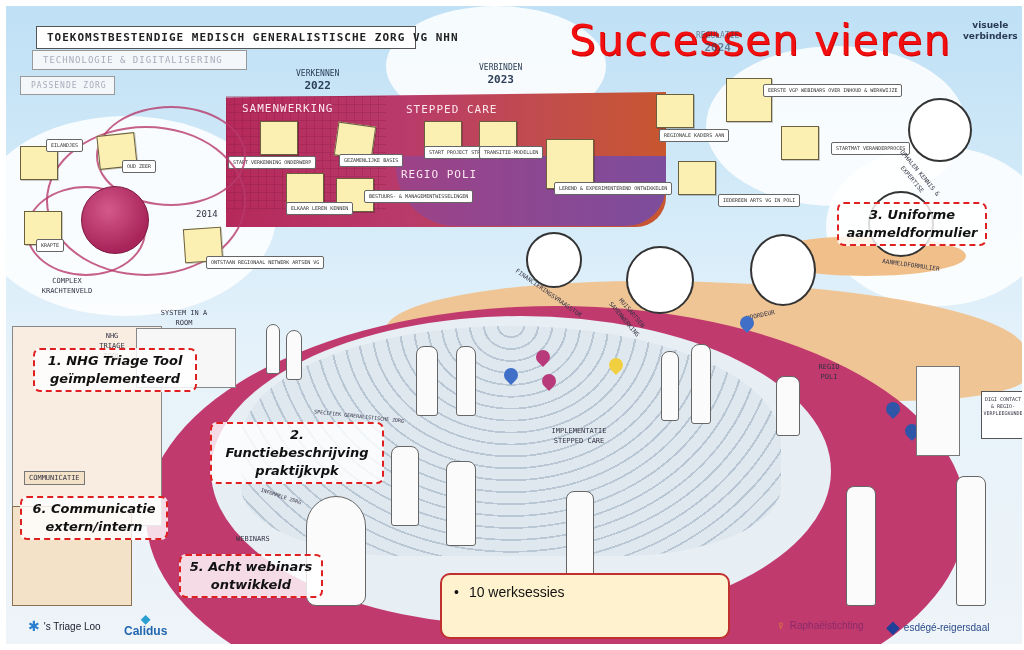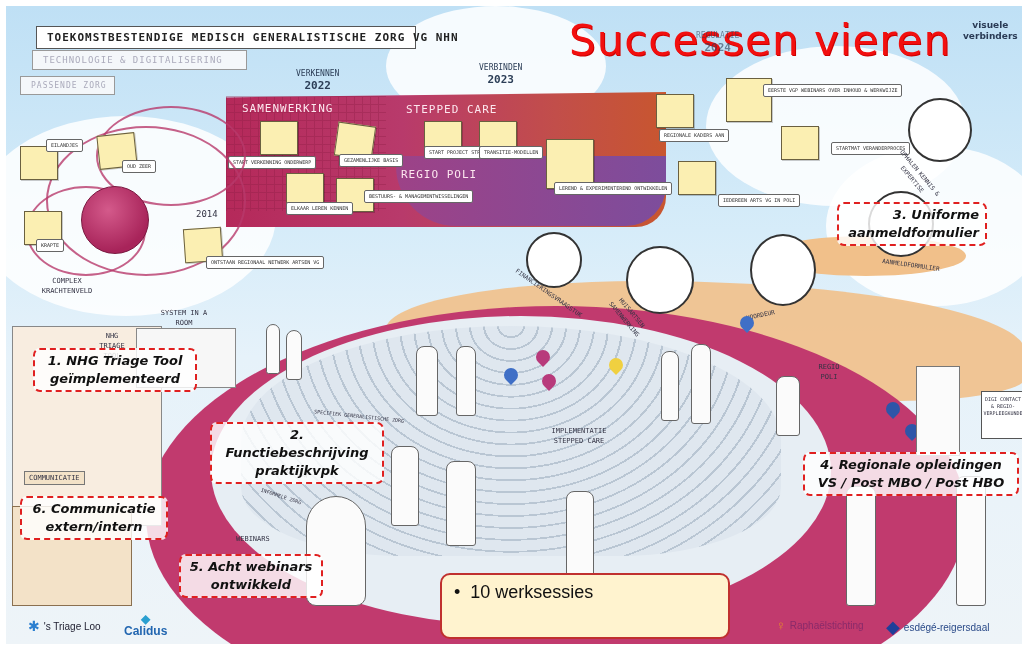--- a/index.html
+++ b/index.html
@@ -80,21 +80,21 @@
   .callout {
     position: absolute; background: rgba(255,255,255,0.82);
     border: 2px dashed #e02020; border-radius: 7px;
     font-family: "DejaVu Sans", sans-serif; font-style: italic; font-weight: bold;
     color: #111; font-size: 13px; line-height: 18px; text-align: center; padding: 2px 6px;
   }
 
   .bullet-box {
     position: absolute; left: 434px; top: 567px; width: 290px; height: 66px;
     background: #fff3cf; border: 2px solid #c0302f; border-radius: 10px;
-    font-family: "Liberation Sans", sans-serif; font-size: 18px; color: #111; padding: 7px 12px;
+    font-family: "Liberation Sans", sans-serif; font-size: 14px; color: #111; padding: 7px 12px;
   }
   .bullet-box ul { list-style: none; }
   .bullet-box li { line-height: 20px; }
   .bullet-box li::before { content: "•"; margin-right: 10px; }
 
   .logo { position: absolute; font-family: "Liberation Sans", sans-serif; font-size: 10px; display: flex; align-items: center; gap: 4px; }
 </style>
 </head>
 <body>
 
@@ -230,27 +230,23 @@
   <div class="person" style="left:950px;top:470px;width:30px;height:130px;"></div>
 
   <div class="callout" style="left:27px;top:342px;width:164px;">
     <div>1. NHG Triage Tool</div>
     <div>geïmplementeerd</div>
   </div>
   <div class="callout" style="left:204px;top:416px;width:174px;">
     <div>2. Functiebeschrijving</div>
     <div>praktijkvpk</div>
   </div>
-  <div class="callout" style="left:831px;top:196px;width:150px;text-align:right;">
+  <div class="callout" style="left:831px;top:196px;width:150px;">
     <div>3. Uniforme</div>
     <div>aanmeldformulier</div>
-  </div>
-  <div class="callout" style="left:797px;top:446px;width:216px;">
-    <div>4. Regionale opleidingen</div>
-    <div>VS / Post MBO / Post HBO</div>
   </div>
   <div class="callout" style="left:173px;top:548px;width:144px;">
     <div>5. Acht webinars</div>
     <div>ontwikkeld</div>
   </div>
   <div class="callout" style="left:14px;top:490px;width:148px;">
     <div>6. Communicatie</div>
     <div>extern/intern</div>
   </div>
 

